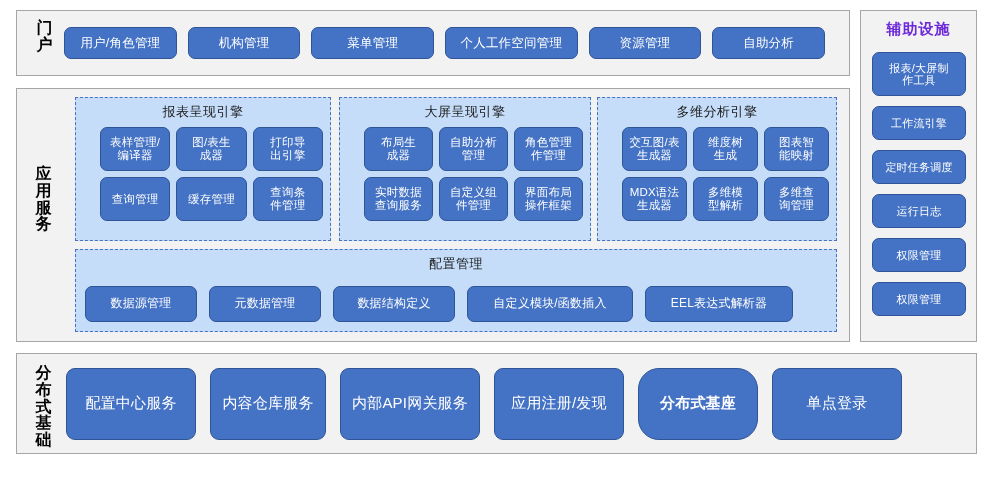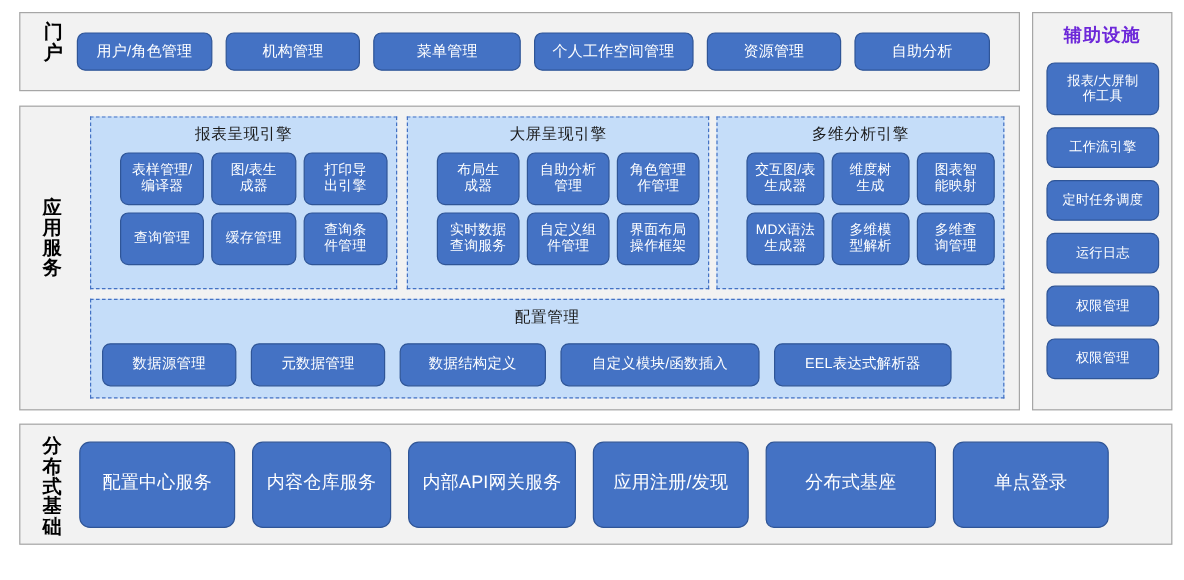--- a/index.html
+++ b/index.html
@@ -250,15 +250,15 @@
 <div class="band-label" id="base-label" style="white-space: pre-line;">分
 布
 式
 基
 础</div>
 <div id="base-row">
     <div class="pill" style="width: 130px; border-radius: 9px;">配置中心服务</div>
     <div class="pill" style="width: 116px; border-radius: 9px;">内容仓库服务</div>
     <div class="pill" style="width: 140px; border-radius: 9px;">内部API网关服务</div>
     <div class="pill" style="width: 130px; border-radius: 9px;">应用注册/发现</div>
-    <div class="pill" style="width: 142px; border-radius: 7px;">分布式基座</div>
+    <div class="pill" style="width: 120px; border-radius: 21px; font-weight: bold;">分布式基座</div>
     <div class="pill" style="width: 130px; border-radius: 9px;">单点登录</div>
   </div>
 
 </body></html>

